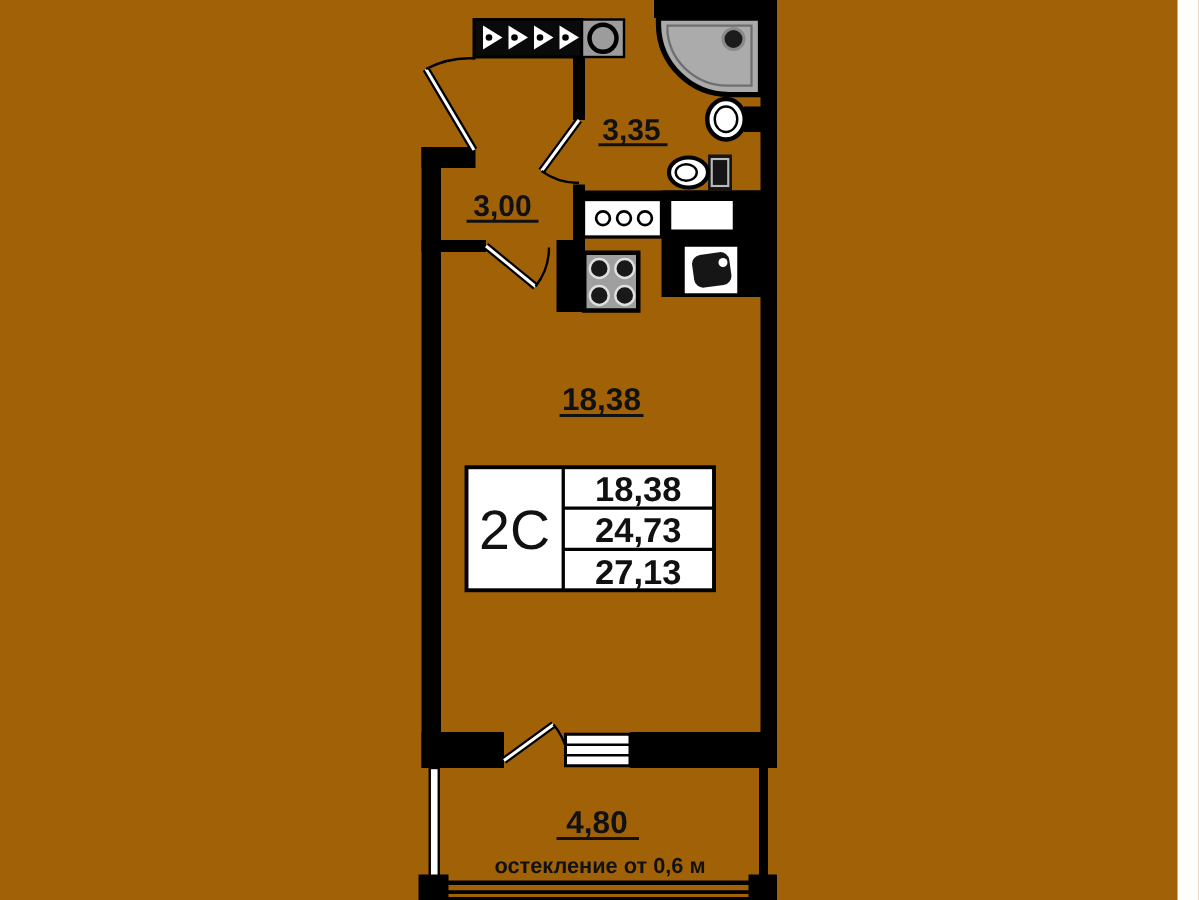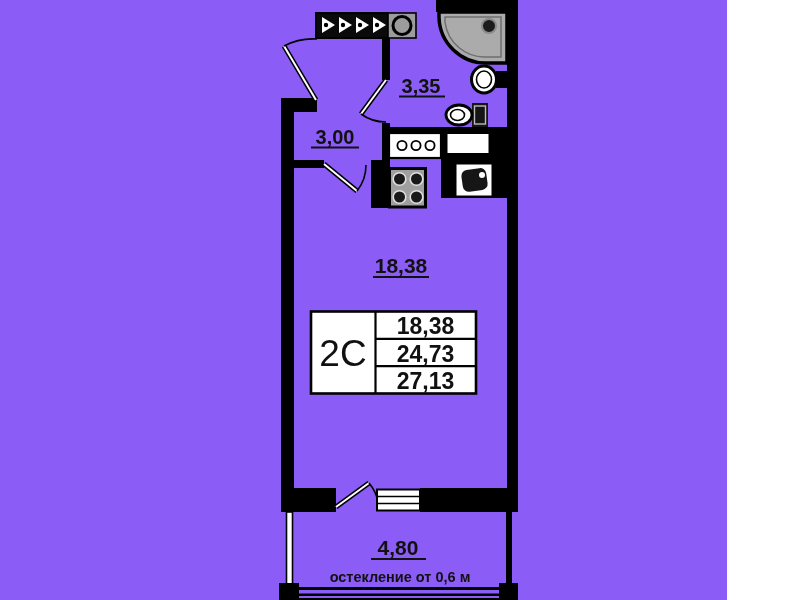--- a/index.html
+++ b/index.html
@@ -1,16 +1,16 @@
 <!DOCTYPE html>
 <html><head>
 <meta charset="utf-8">
 <style>
   html,body{margin:0;padding:0;background:#ffffff;}
-  .canvas{position:relative;width:727px;height:600px;background:#8b5cf6;overflow:hidden;
+  .canvas{position:relative;width:785px;height:600px;background:#a16207;overflow:hidden;
           font-family:"Liberation Sans", sans-serif;}
   svg{position:absolute;left:0;top:0;}
   text{font-family:"Liberation Sans", sans-serif;fill:#111;font-weight:600;}
   .big{font-weight:500;}
 </style>
 </head>
 <body>
 
 <div class="canvas">
 <svg width="799" height="600" viewBox="0 0 799 600">

